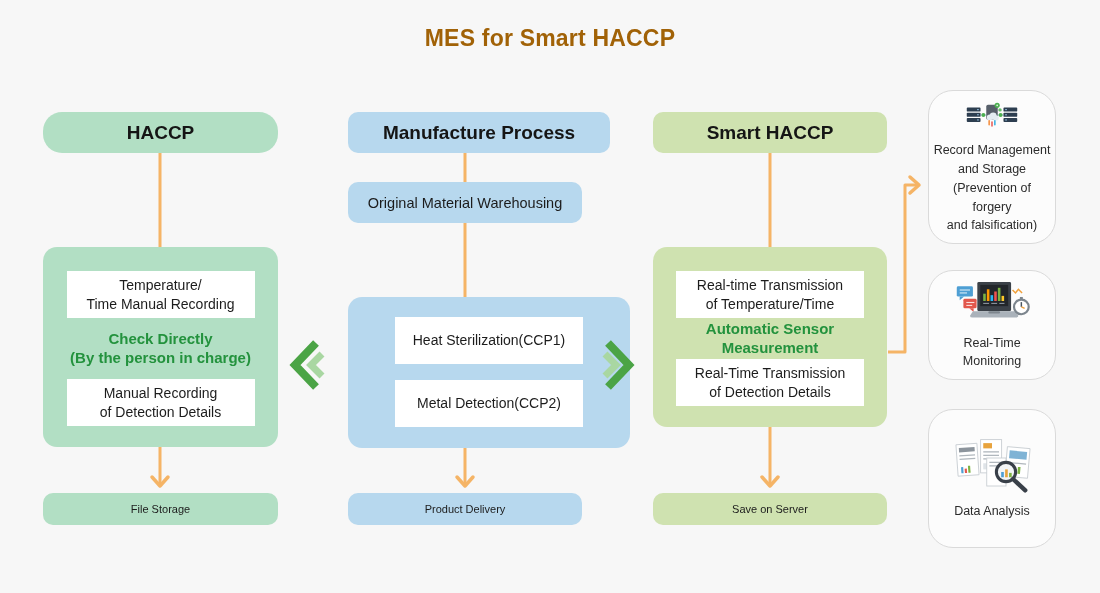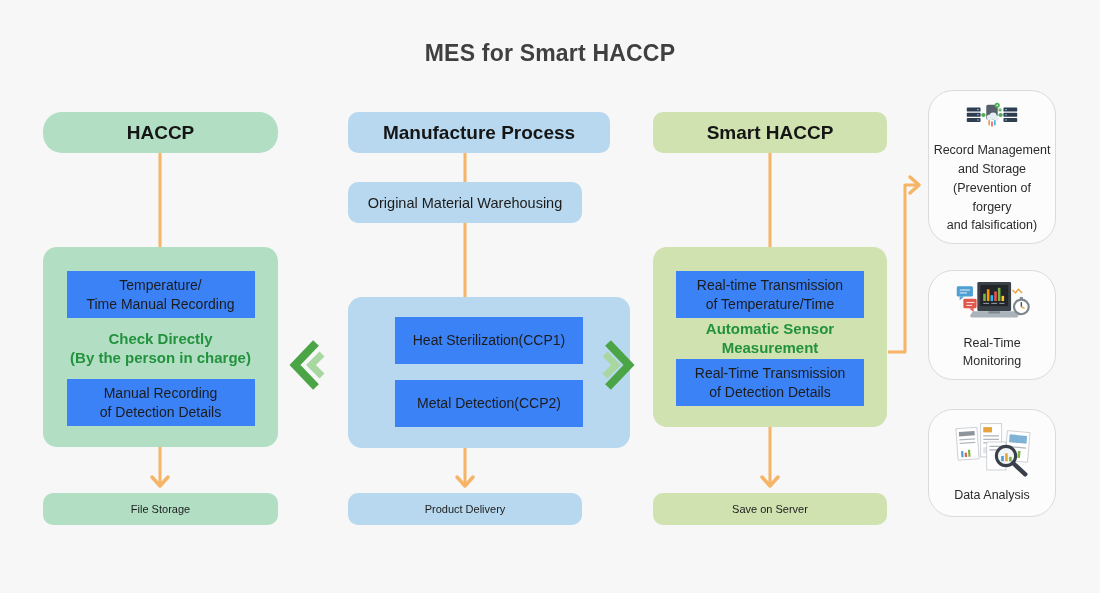--- a/index.html
+++ b/index.html
@@ -3,22 +3,22 @@
 <meta charset="utf-8">
 <style>
   * { margin:0; padding:0; box-sizing:border-box; }
   html,body { background:#e9e9e9; }
   body { font-family:"Liberation Sans", sans-serif; }
   .canvas {
     position:relative; width:1100px; height:593px;
     background:#f7f7f7; overflow:hidden;
   }
   .title {
-    position:absolute; top:40px; left:0; width:100%;
-    text-align:center; font-size:23px; font-weight:bold; color:#404040;
+    position:absolute; top:25px; left:0; width:100%;
+    text-align:center; font-size:23px; font-weight:bold; color:#a16207;
     letter-spacing:0.2px;
   }
   .connectors { position:absolute; left:0; top:0; z-index:0; }
 
   
   .hdr {
     position:absolute; height:41px; border-radius:10px; z-index:1;
     display:flex; align-items:center; justify-content:center;
     font-size:19px; font-weight:bold; color:#151515;
   }
@@ -37,21 +37,21 @@
   .olive { background:#cfe2b0; }
 
   .panel {
     position:absolute; border-radius:14px; z-index:1;
     display:flex; flex-direction:column; align-items:center;
     justify-content:space-between;
   }
   .panel.tall { padding:24px 0 21px 0; }
   .panel.mid  { padding:20px 0 21px 0; }
   .wbox {
-    background:#3b82f6; width:188px; min-height:47px;
+    background:#ffffff; width:188px; min-height:47px;
     display:flex; align-items:center; justify-content:center;
     text-align:center; font-size:14px; line-height:1.35; color:#1c1c1c;
     white-space:pre-line; padding:4px 2px;
   }
   .accent {
     font-size:15px; font-weight:bold; color:#23923d; text-align:center;
     line-height:1.25; white-space:pre-line;
   }
 
   .chev { position:absolute; z-index:1; }
@@ -209,21 +209,21 @@
         <line x1="50" y1="47" x2="50" y2="40" stroke="#e8504a"></line>
         <line x1="55" y1="45" x2="55" y2="38" stroke="#29abe2"></line>
       </g>
     </svg>
     <div class="label">Record Management
 and Storage
 (Prevention of forgery
 and falsification)</div>
   </div>
 
-  <div class="feature" style="top:409px; height:108px;">
+  <div class="feature" style="top:409px; height:139px;">
     <svg width="96" height="56" viewBox="0 0 100 64">
       <g transform="rotate(-4 22 26)">
         <rect x="10" y="8" width="24" height="36" fill="#ffffff" stroke="#c7ccd1"></rect>
         <rect x="13" y="12" width="18" height="5" fill="#8c949c"></rect>
         <line x1="13" y1="21" x2="31" y2="21" stroke="#b0b7bd" stroke-width="1.5"></line>
         <line x1="13" y1="25" x2="31" y2="25" stroke="#b0b7bd" stroke-width="1.5"></line>
         <rect x="14" y="34" width="2.5" height="7" fill="#4e9fd4"></rect>
         <rect x="18" y="36" width="2.5" height="5" fill="#e2574c"></rect>
         <rect x="22" y="33" width="2.5" height="8" fill="#7cb342"></rect>
       </g>

